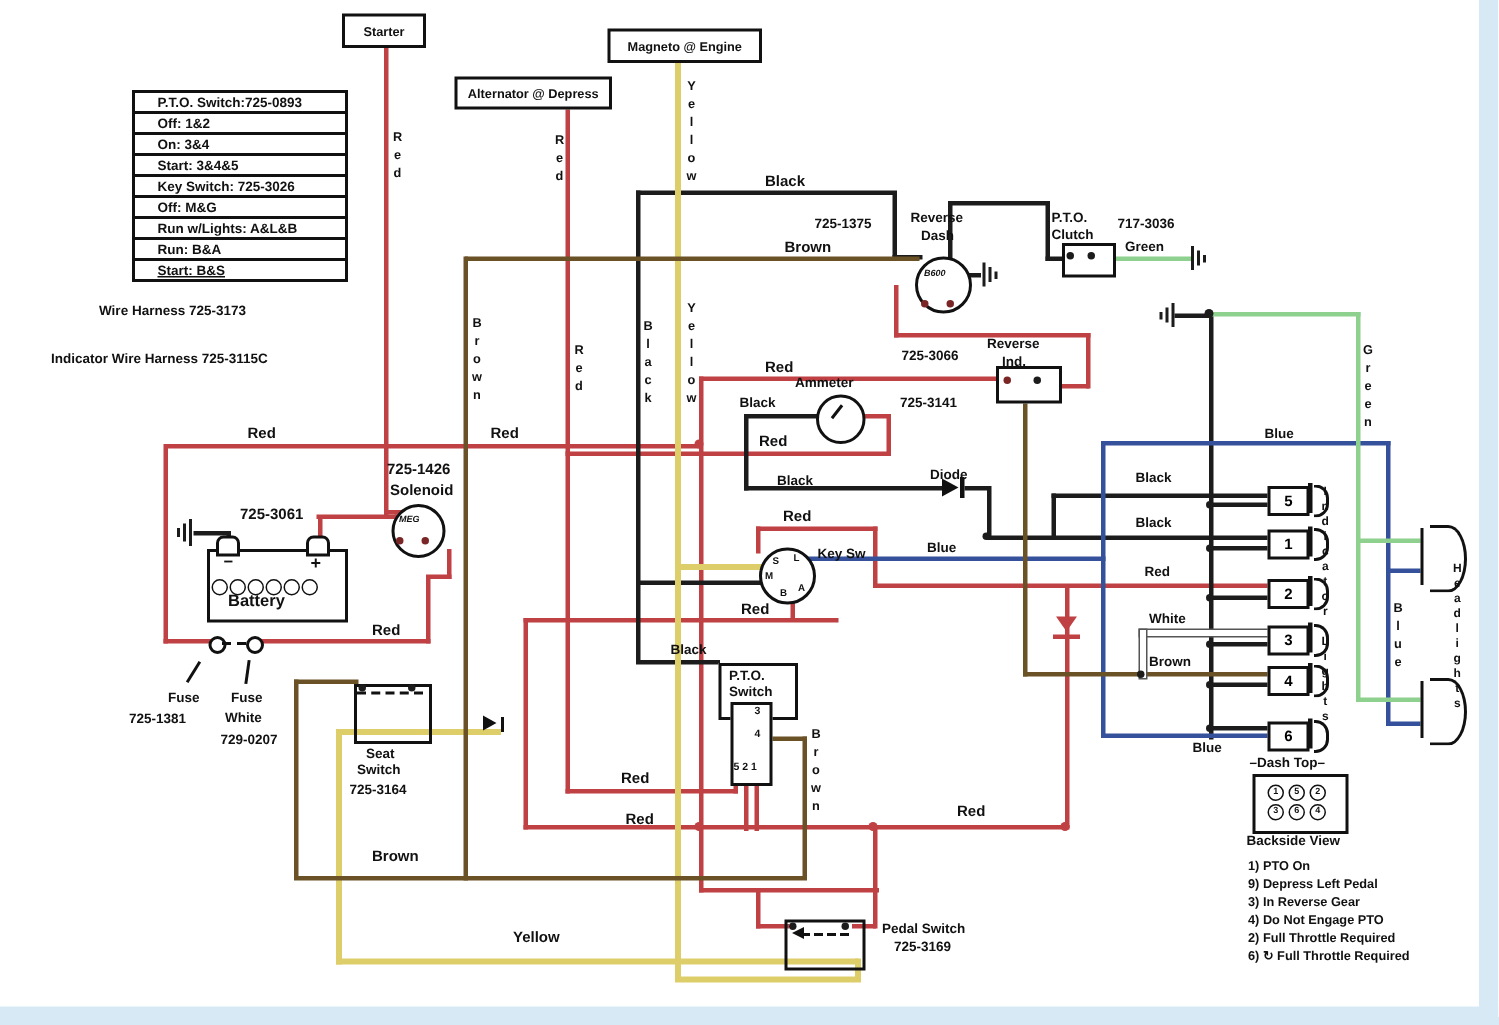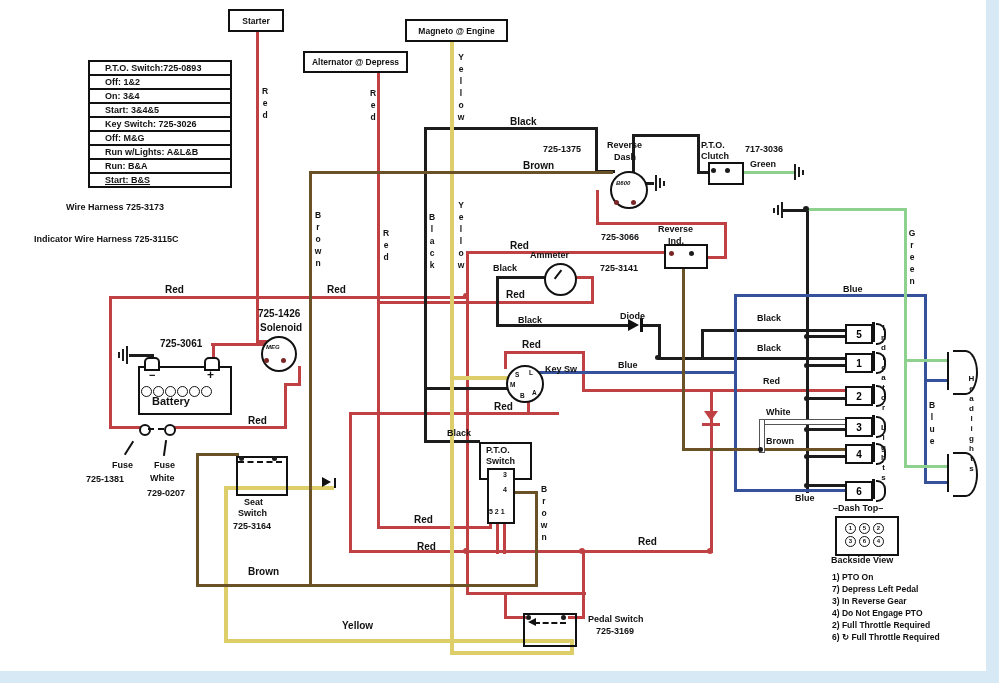--- a/index.html
+++ b/index.html
@@ -356,21 +356,21 @@
   <div class="lbl t9" style="left:833px;top:503px;">–Dash Top–</div>
   <div class="box" style="left:835px;top:516px;width:60px;height:36px;background:#fff;"></div>
   <div class="cdigit" style="left:845px;top:523px;">1</div>
   <div class="cdigit" style="left:859px;top:523px;">5</div>
   <div class="cdigit" style="left:873px;top:523px;">2</div>
   <div class="cdigit" style="left:845px;top:536px;">3</div>
   <div class="cdigit" style="left:859px;top:536px;">6</div>
   <div class="cdigit" style="left:873px;top:536px;">4</div>
   <div class="lbl t9" style="left:831px;top:555px;">Backside View</div>
   <div class="legend-line" style="left:832px;top:572px;">1) PTO On</div>
-  <div class="legend-line" style="left:832px;top:584px;">7) Depress Left Pedal</div>
+  <div class="legend-line" style="left:832px;top:584px;">9) Depress Left Pedal</div>
   <div class="legend-line" style="left:832px;top:596px;">3) In Reverse Gear</div>
   <div class="legend-line" style="left:832px;top:608px;">4) Do Not Engage PTO</div>
   <div class="legend-line" style="left:832px;top:620px;">2) Full Throttle Required</div>
   <div class="legend-line" style="left:832px;top:632px;">6) ↻ Full Throttle Required</div>
 
   <div class="dome-base" style="left:947px;top:352px;width:6px;height:38px;"></div>
   <div class="dome" style="left:953px;top:350px;width:23px;height:41px;"></div>
   <div class="dome-base" style="left:947px;top:454px;width:6px;height:38px;"></div>
   <div class="dome" style="left:953px;top:452px;width:23px;height:41px;"></div>
 

